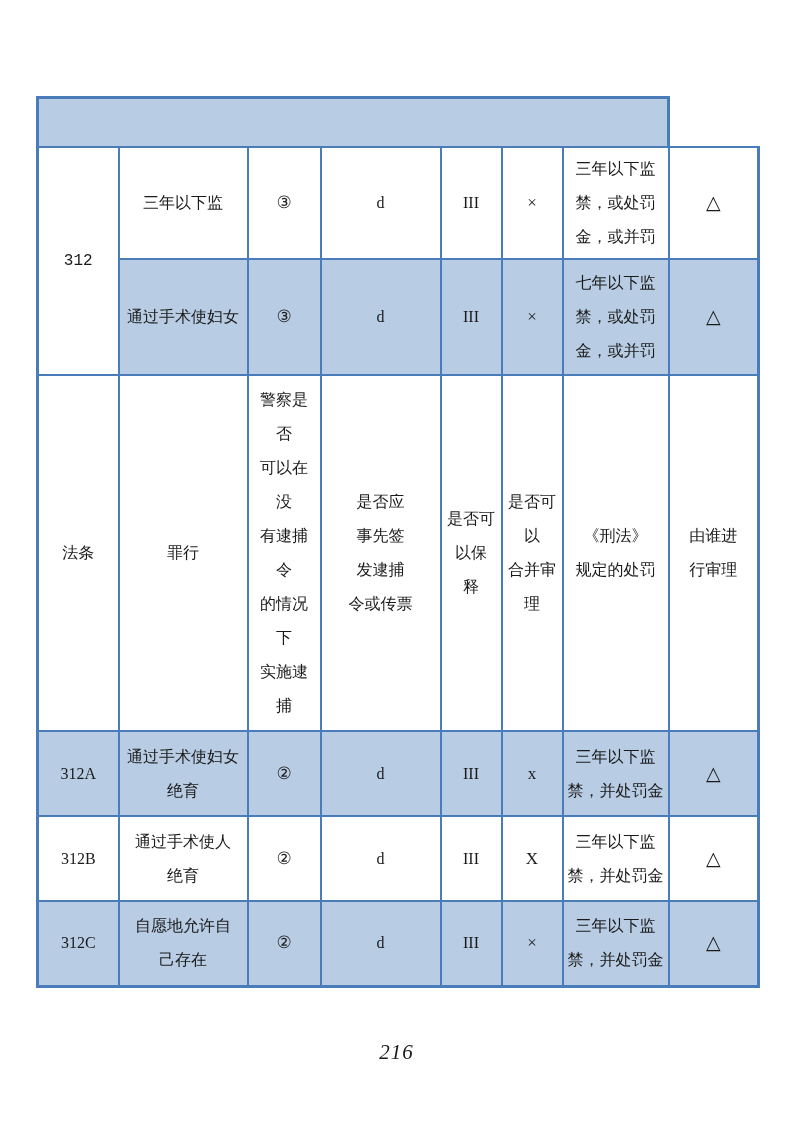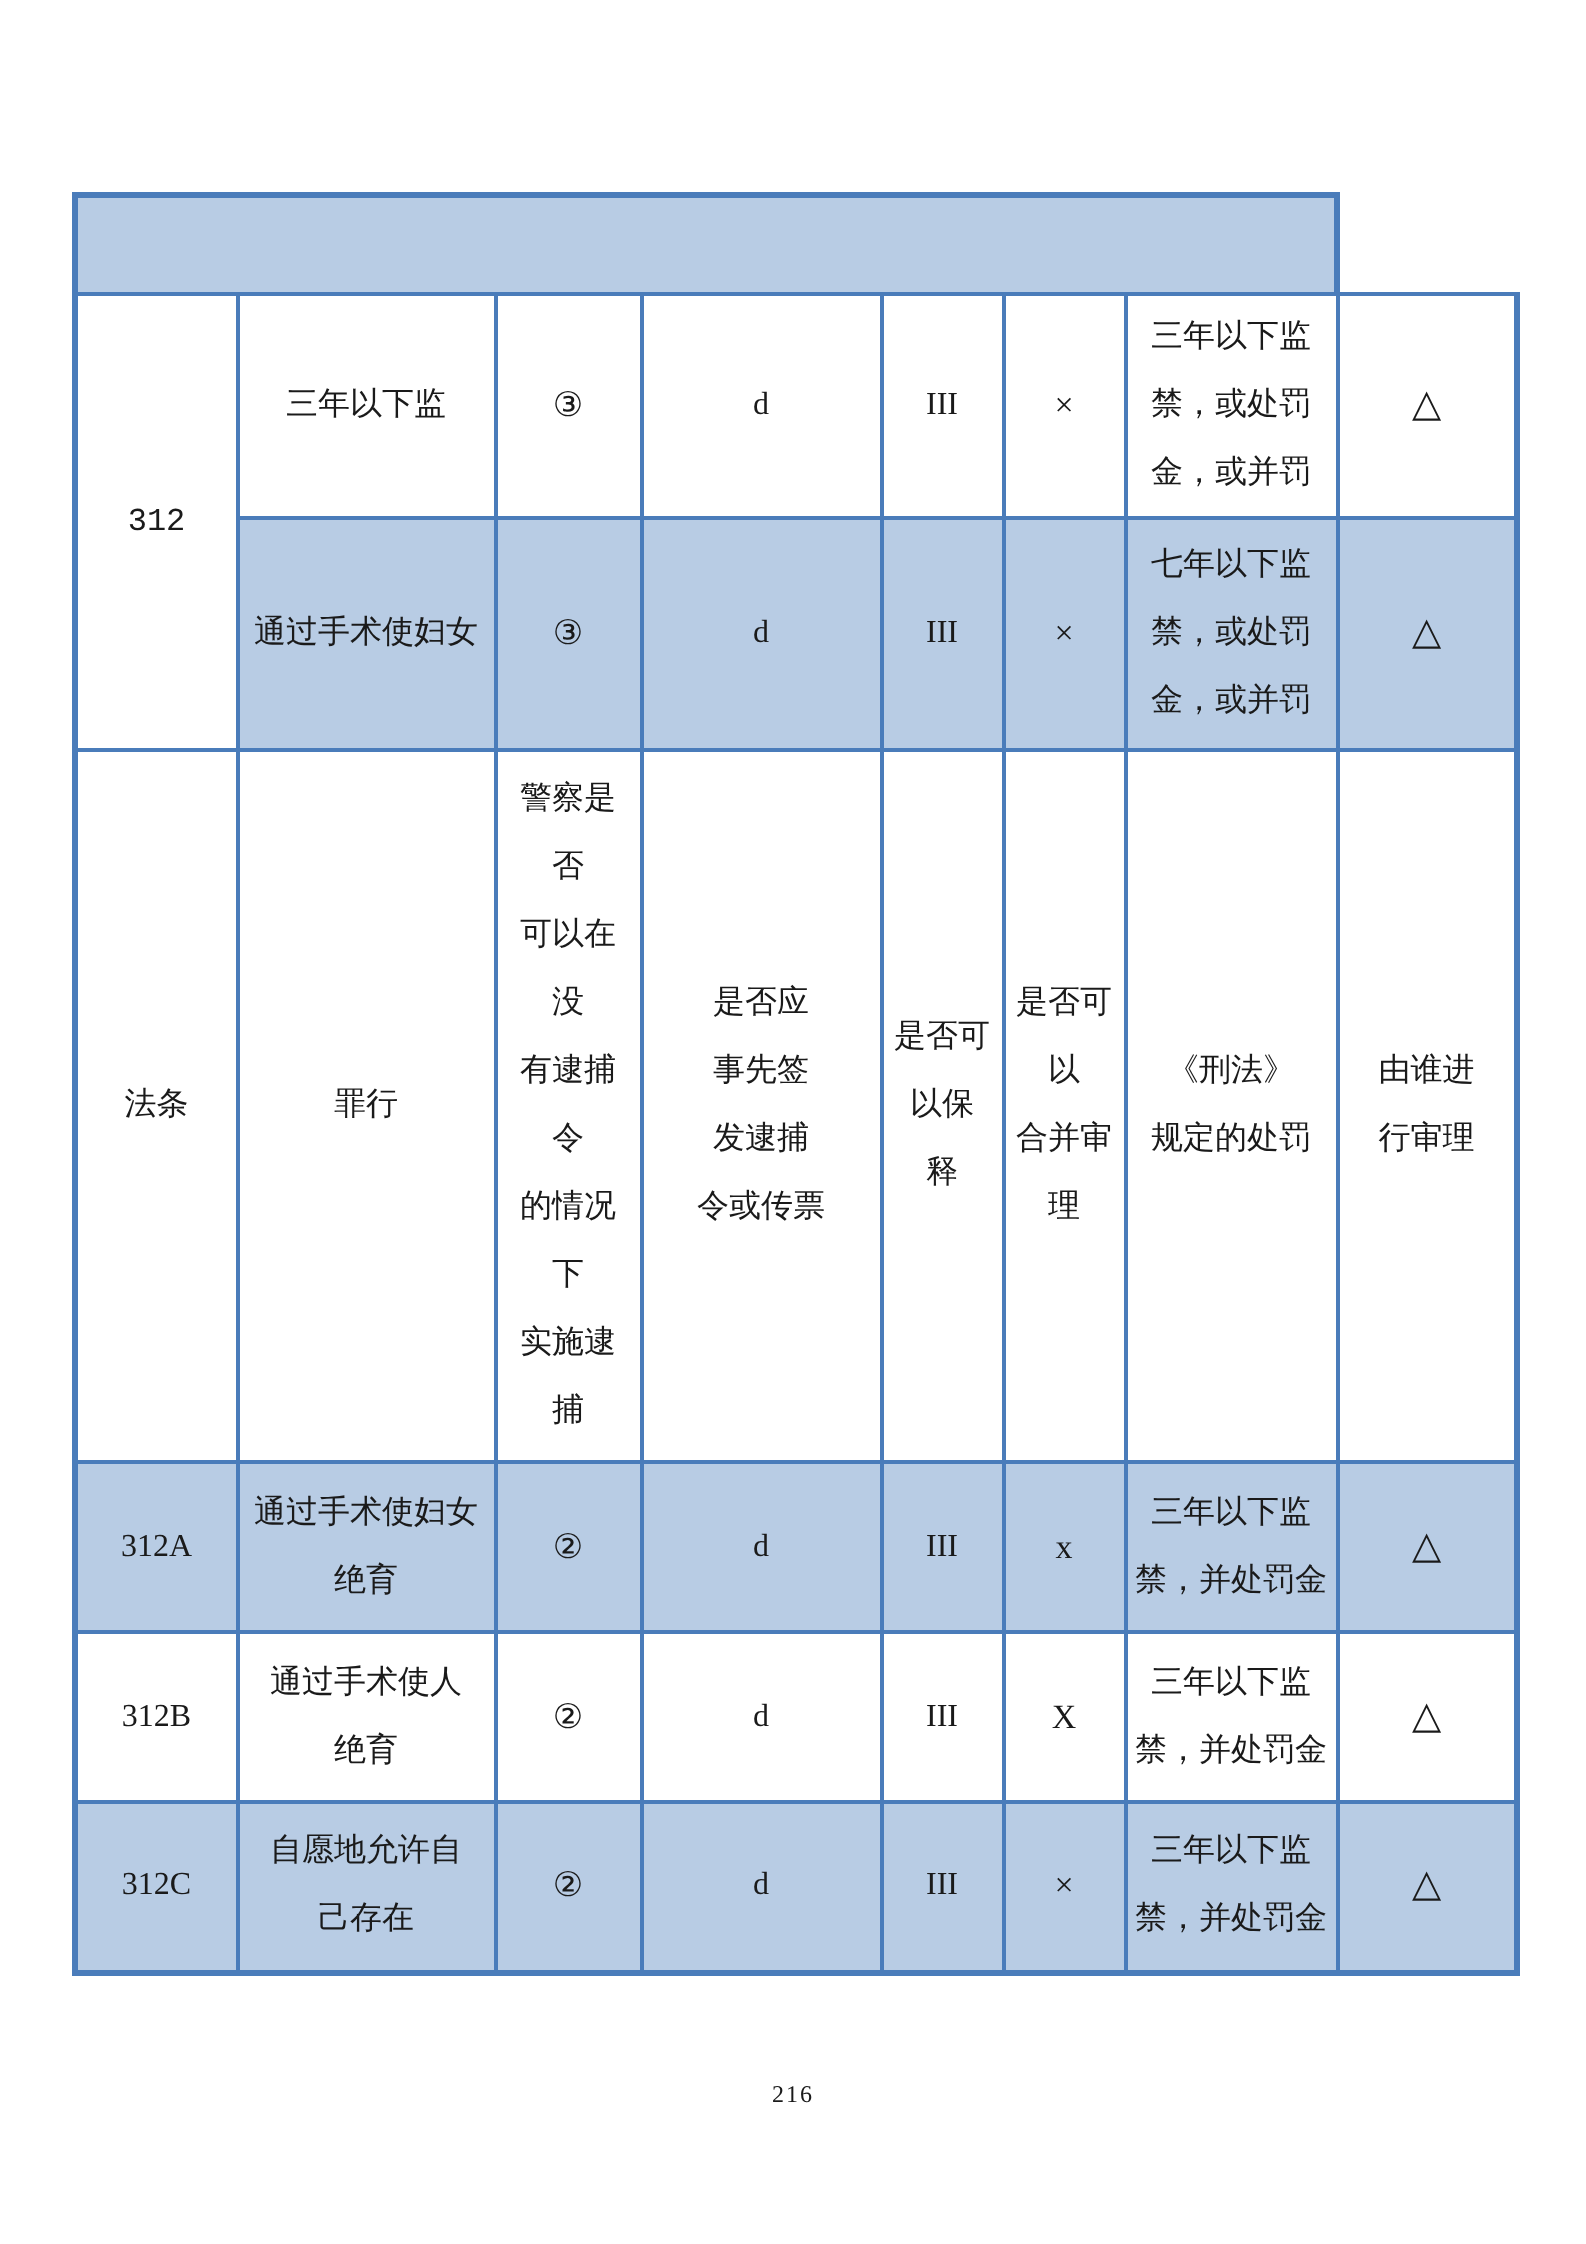--- a/index.html
+++ b/index.html
@@ -34,21 +34,21 @@
     height:39px;
   }
   td.ghost{border:none;background:#ffffff;}
   td.ol{border-left-width:3px;}
   td.or{border-right-width:3px;}
   td.ob{border-bottom-width:3px;}
   td.symbol{font-size:17px;}
   td.court{font-size:19px;}
   .page-number{
     position:absolute;left:0;top:1040px;width:100%;
-    text-align:center;font-size:12px;letter-spacing:1px;
+    text-align:center;font-size:21px;letter-spacing:1px;font-style:italic;
   }
 </style>
 </head>
 <body>
 
 <div class="page">
 
   <table class="law-table">
     <colgroup>
       <col style="width:81px">

